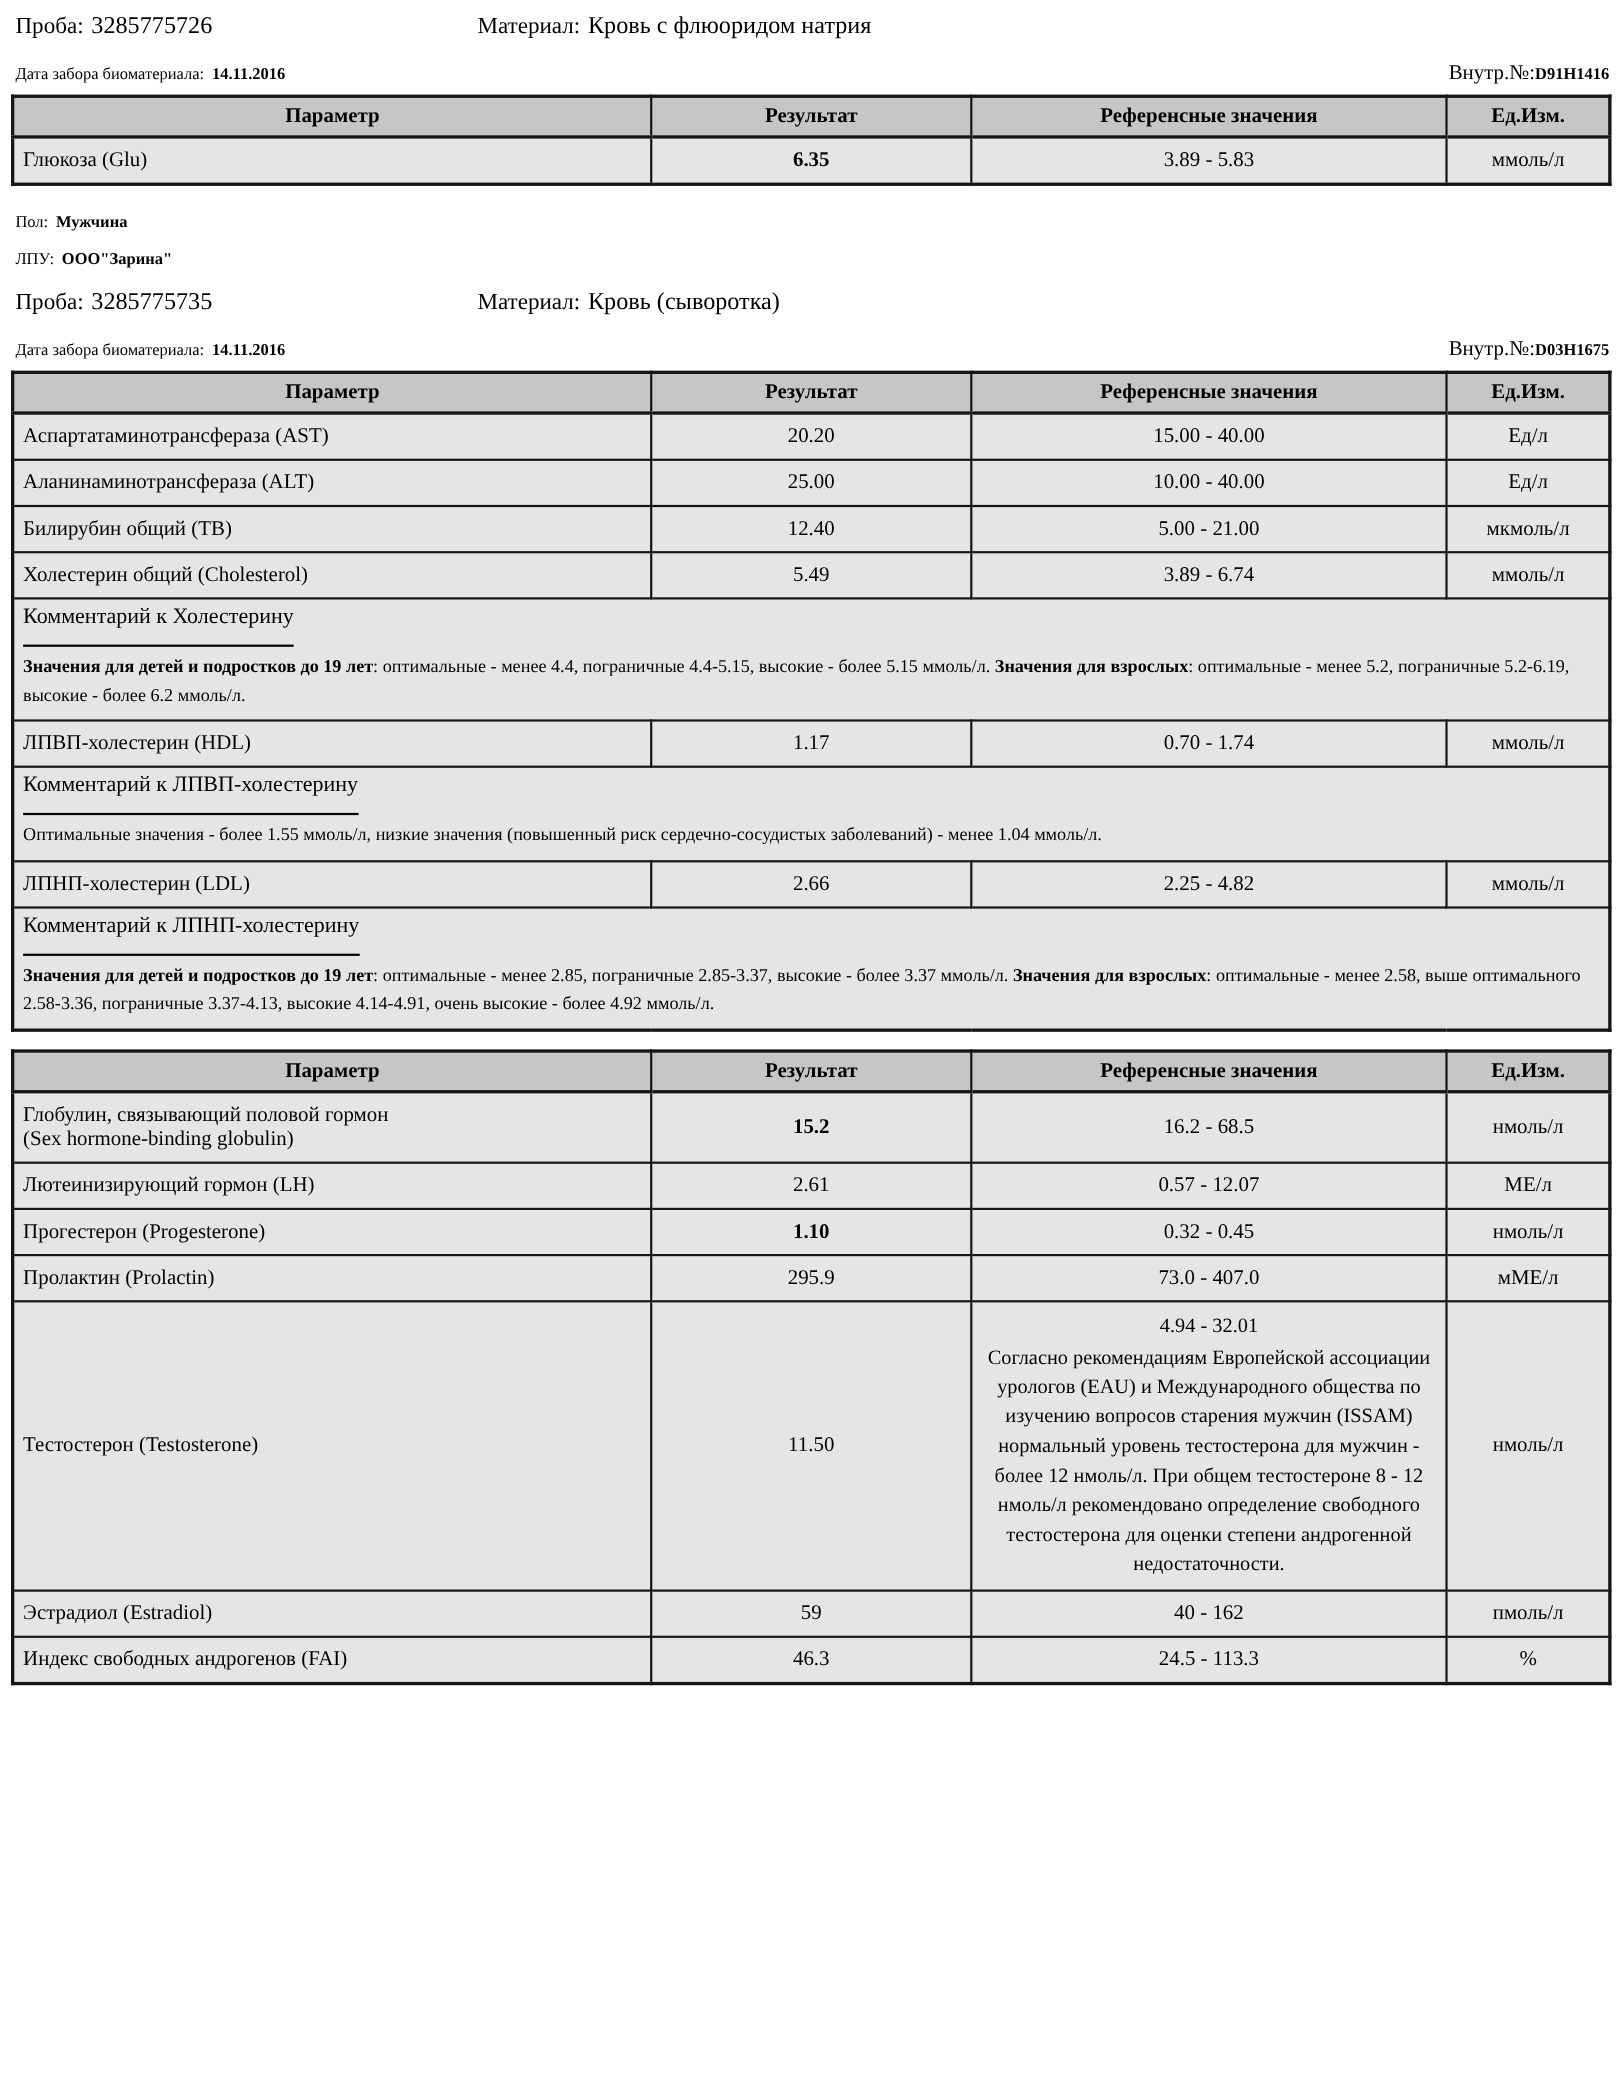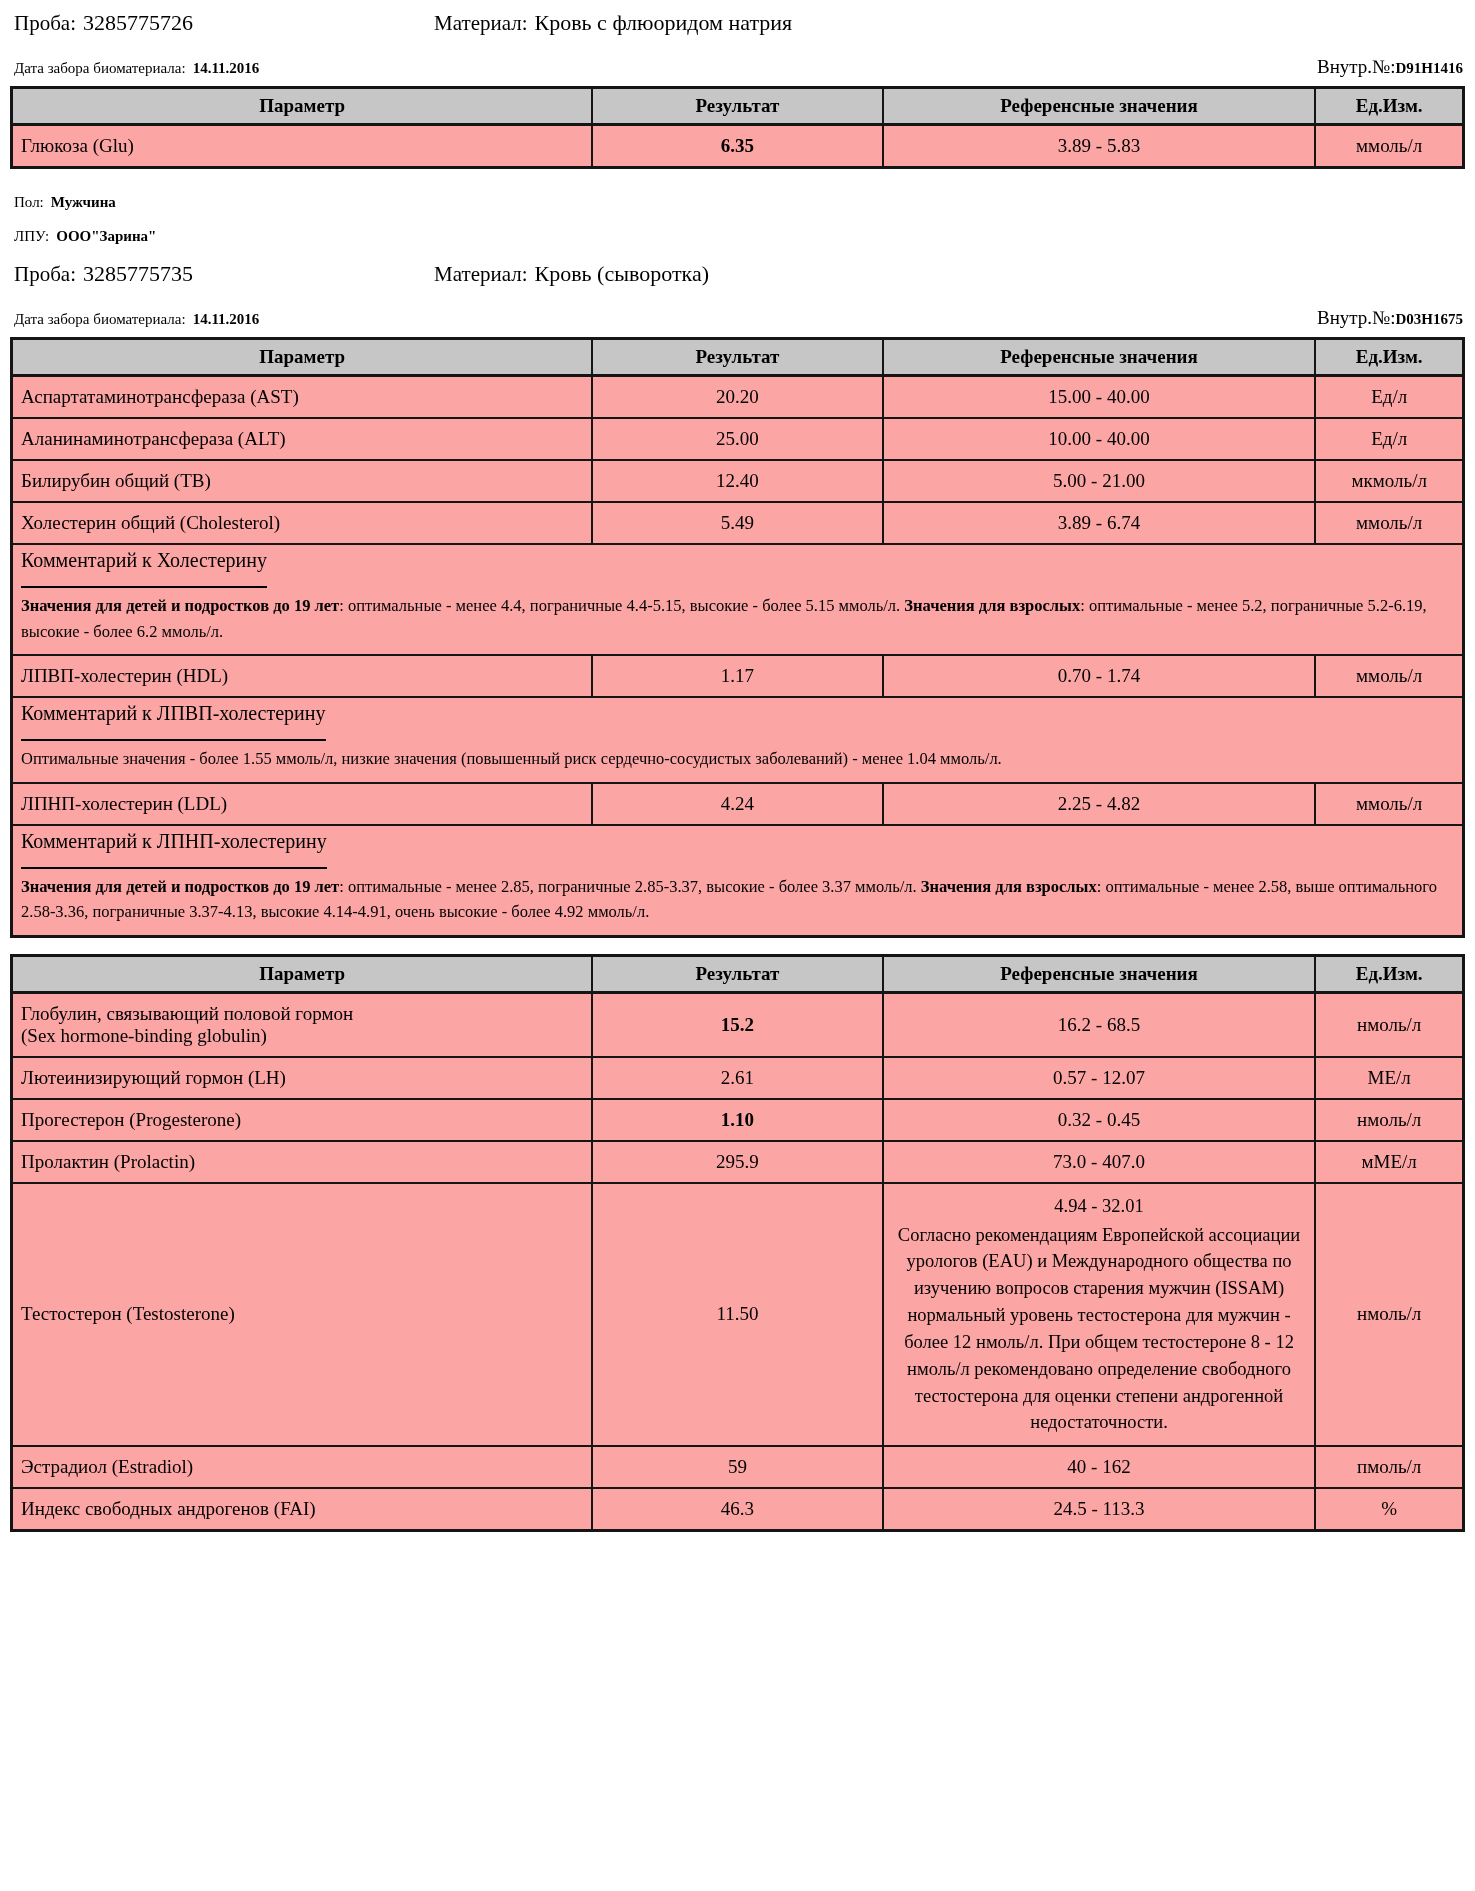--- a/index.html
+++ b/index.html
@@ -30,21 +30,21 @@
   .internal .num { font-weight: bold; font-size: 15px; }
 
   .info-line { margin: 0 0 16px 4px; }
 
   
   table {
     width: 1455px;
     border-collapse: collapse;
     table-layout: fixed;
     border: 3px solid #151515;
-    background: #fca5a5;
+    background: #e5e5e5;
   }
   .tbl-wrap1 { margin-bottom: 24px; }
   .tbl-wrap2 { margin-bottom: 16px; }
   col.c-param { width: 40%; }
   col.c-res   { width: 20%; }
   col.c-ref   { width: 29.8%; }
   col.c-unit  { width: 10.2%; }
 
   th {
     background: #c6c6c6;
@@ -208,21 +208,21 @@
   <tr>
     <td class="comment-cell" colspan="4">
       <span class="comment-title">Комментарий к ЛПВП-холестерину</span>
       <div class="comment-body">
         <span>Оптимальные значения - более 1.55 ммоль/л, низкие значения (повышенный риск сердечно-сосудистых заболеваний) - менее 1.04 ммоль/л.</span>
       </div>
     </td>
   </tr>
   <tr>
     <td class="param">ЛПНП-холестерин (LDL)</td>
-    <td class="res">4.24</td>
+    <td class="res">2.66</td>
     <td class="ref">2.25 - 4.82</td>
     <td class="unit">ммоль/л</td>
   </tr>
   <tr>
     <td class="comment-cell" colspan="4">
       <span class="comment-title">Комментарий к ЛПНП-холестерину</span>
       <div class="comment-body">
         <span class="cb">Значения для детей и подростков до 19 лет</span><span>: оптимальные - менее 2.85, пограничные 2.85-3.37, высокие - более 3.37 ммоль/л. </span><span class="cb">Значения для взрослых</span><span>: оптимальные - менее 2.58, выше оптимального 2.58-3.36, пограничные 3.37-4.13, высокие 4.14-4.91, очень высокие - более 4.92 ммоль/л.</span>
       </div>
     </td>

